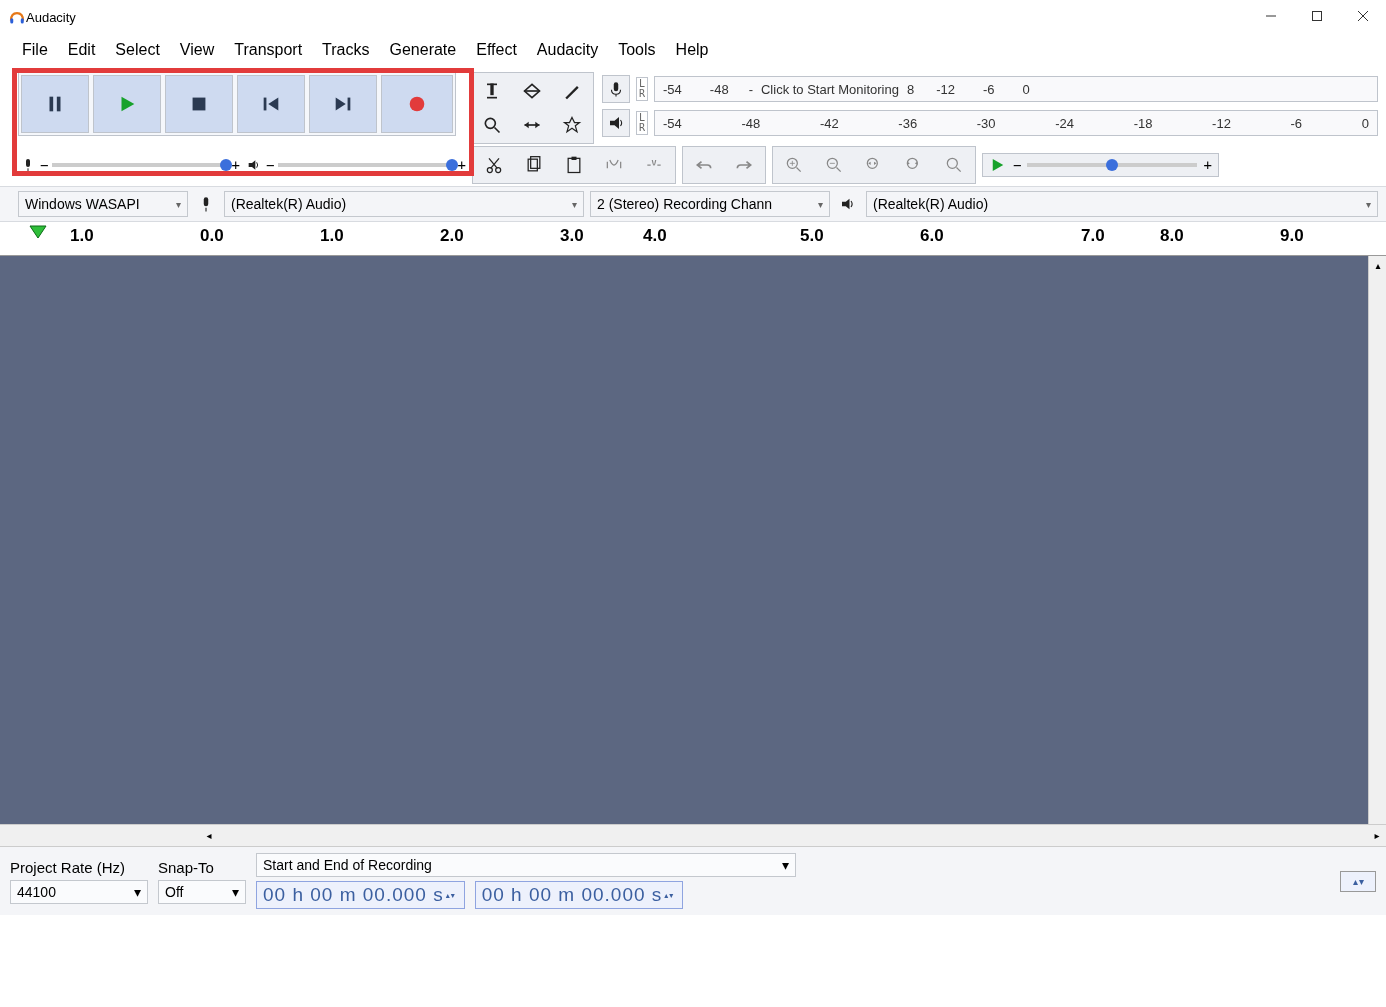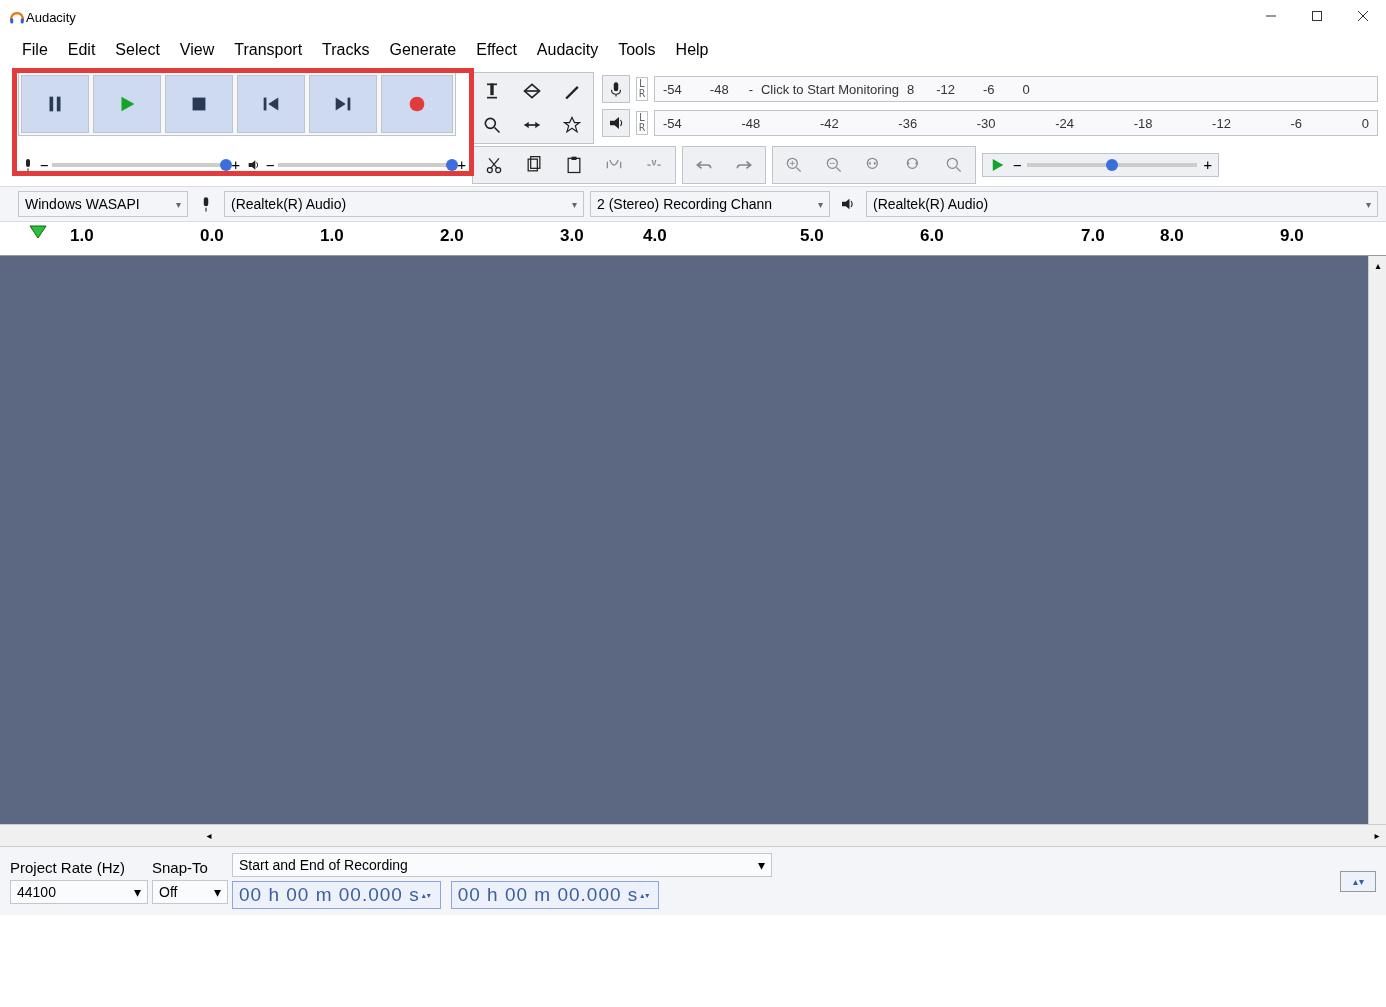--- a/index.html
+++ b/index.html
@@ -73,21 +73,21 @@
 .vscroll { position:absolute; right:0; top:0; bottom:0; width:18px; background:#f0f0f0; border-left:1px solid #ccc; }
 .vscroll .arrow { width:18px; height:18px; display:flex; align-items:center; justify-content:center; font-size:10px; }
 
 
 .hscroll { height:22px; background:#f0f0f0; display:flex; align-items:center; border-top:1px solid #ccc; }
 .hscroll .track-label-space { width:200px; }
 .hscroll .arrow { width:18px; height:18px; display:flex; align-items:center; justify-content:center; font-size:10px; }
 .hscroll-track { flex:1; }
 
 
-.selbar { display:flex; padding:6px 10px; gap:4px; align-items:center; border-top:1px solid #ccc; background:#f4f5f8; font-family:"Courier New",monospace; font-size:15px; }
+.selbar { display:flex; padding:6px 10px; gap:10px; align-items:center; border-top:1px solid #ccc; background:#f4f5f8; font-family:"Courier New",monospace; font-size:15px; }
 .selcol { display:flex; flex-direction:column; gap:4px; }
 .selcol .lbl { font-size:15px; }
 .selbox { border:1px solid #8fa4e0; background:#edf1fc; padding:2px 6px; font-family:"Courier New",monospace; font-size:19px; color:#3b5fa0; letter-spacing:1px; display:flex; align-items:center; }
 .selbox.big { font-size:30px; padding:4px 10px; border:1px solid #999; }
 .spin { width:12px; font-size:8px; display:flex; flex-direction:column; margin-left:2px; }
 .combo-sel { border:1px solid #c4c8ce; background:#fafbfd; height:24px; display:flex; align-items:center; justify-content:space-between; padding:0 6px; font-family:"Segoe UI"; font-size:14px; }
 
 
 .statusbar { height:30px; border-top:1px solid #ccc; padding:4px 10px; font-size:16px; display:flex; align-items:center; }
 </style>
@@ -446,21 +446,21 @@
   <div class="selbar">
     <div class="selcol">
       <span class="lbl">Project Rate (Hz)</span>
       <div class="combo-sel" style="width:138px">
           <span>44100</span>
           <span class="chev">▾</span>
         </div>
     </div>
     <div class="selcol">
       <span class="lbl">Snap-To</span>
-      <div class="combo-sel" style="width:76px">
+      <div class="combo-sel" style="width:88px">
           <span>Off</span>
           <span class="chev">▾</span>
         </div>
     </div>
     <div class="selcol" style="flex:0 0 540px">
       <div class="combo-sel" style="width:540px">
           <span>Start and End of Recording</span>
           <span class="chev">▾</span>
         </div>
       <div style="display:flex; gap:10px">

